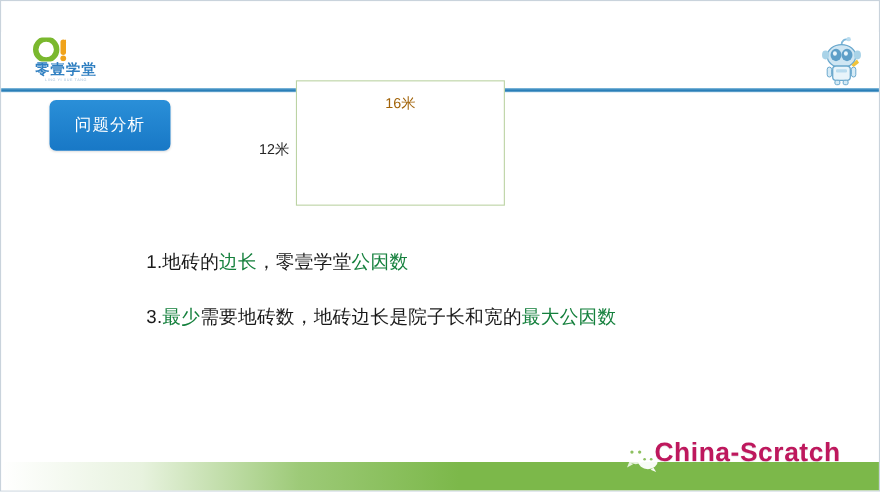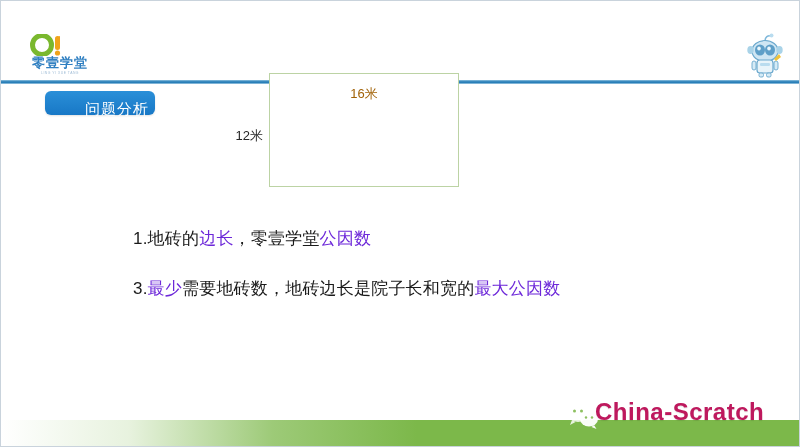--- a/index.html
+++ b/index.html
@@ -87,33 +87,32 @@
   #robot {
     position: absolute;
     right: 12px; top: 2px;
     width: 48px; height: 48px;
   }
 
   
   #analysis-btn {
     position: absolute;
     left: 44px; top: 90px;
-    width: 110px; height: 24px;
+    width: 110px; height: 46px;
     border-radius: 6px;
     background: linear-gradient(to bottom, #2a8fd8 0%, #1878c6 100%);
     color: #ffffff;
     font-size: 15px;
     line-height: 38px;
-    text-align: right;
+    text-align: center;
     letter-spacing: 1px;
     border: none;
     cursor: pointer;
     box-shadow: 0 1px 2px rgba(0,0,0,.12);
     white-space: nowrap;
-    font-family: Liberation Mono, monospace;
   }
 
   
   #yard-figure {
     position: absolute;
     left: 210px; top: 72px;
     width: 250px; height: 125px;
   }
   #yard-rect {
     position: absolute;
@@ -149,21 +148,21 @@
     width: 640px;
   }
   .point-line {
     font-size: 17px;
     color: #1a1a1a;
     line-height: 20px;
     margin-bottom: 30px;
     white-space: nowrap;
     letter-spacing: .2px;
   }
-  .em-red { color: #6d28d9; }
+  .em-red { color: #15803d; }
 
   
   #footer-band {
     position: absolute;
     left: 0; bottom: 0;
     width: 800px;
     height: 26px;
     background: linear-gradient(to right, rgba(124,184,74,0) 0%, rgba(124,184,74,.18) 16%, rgba(124,184,74,.75) 34%, #7cb84a 52%, #7cb84a 100%);
   }
   #brand {

